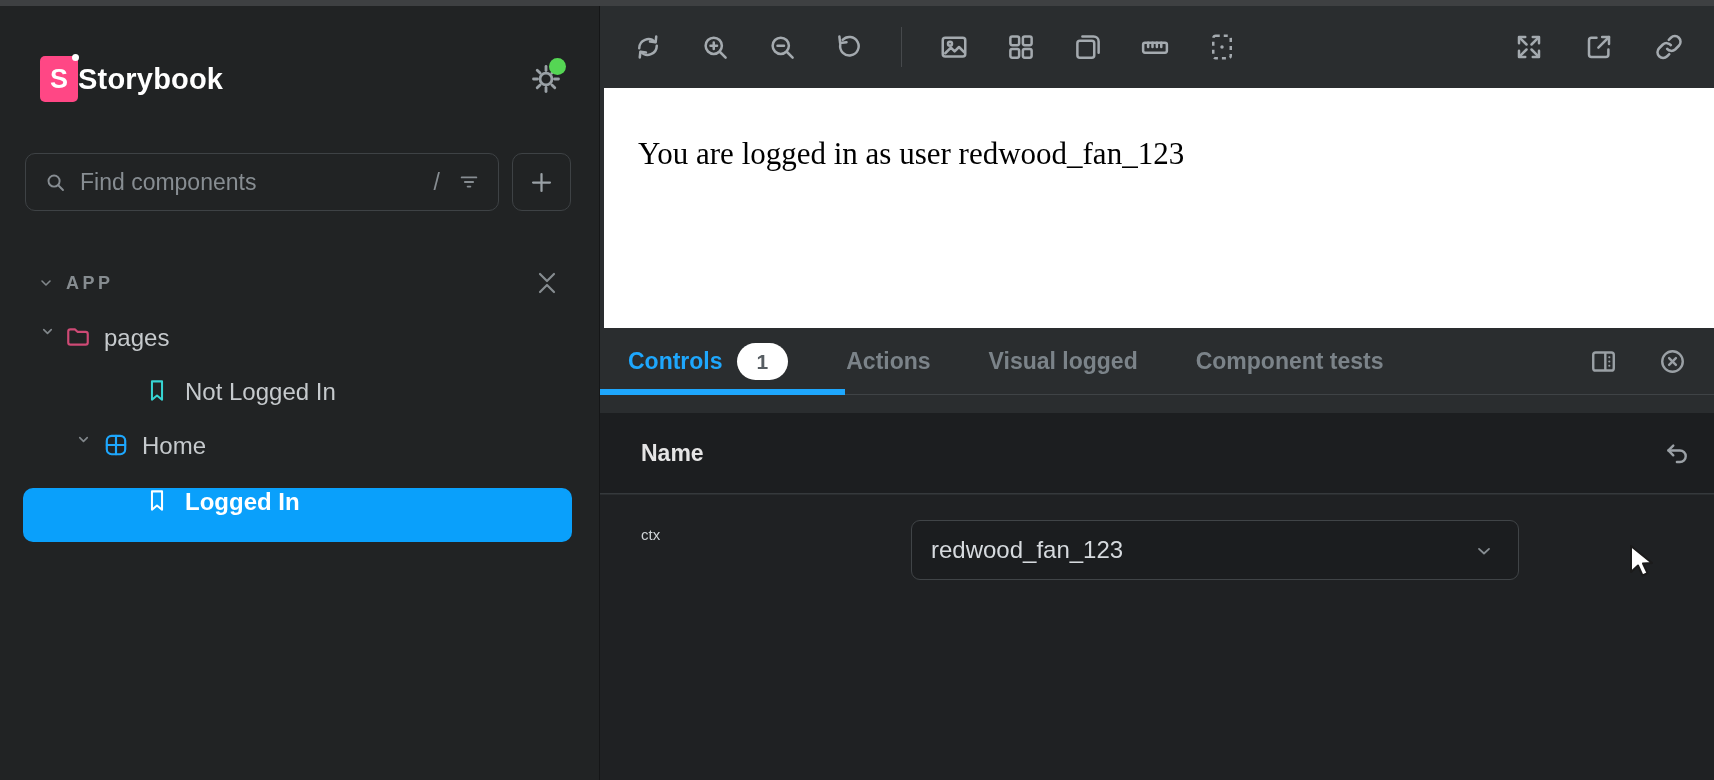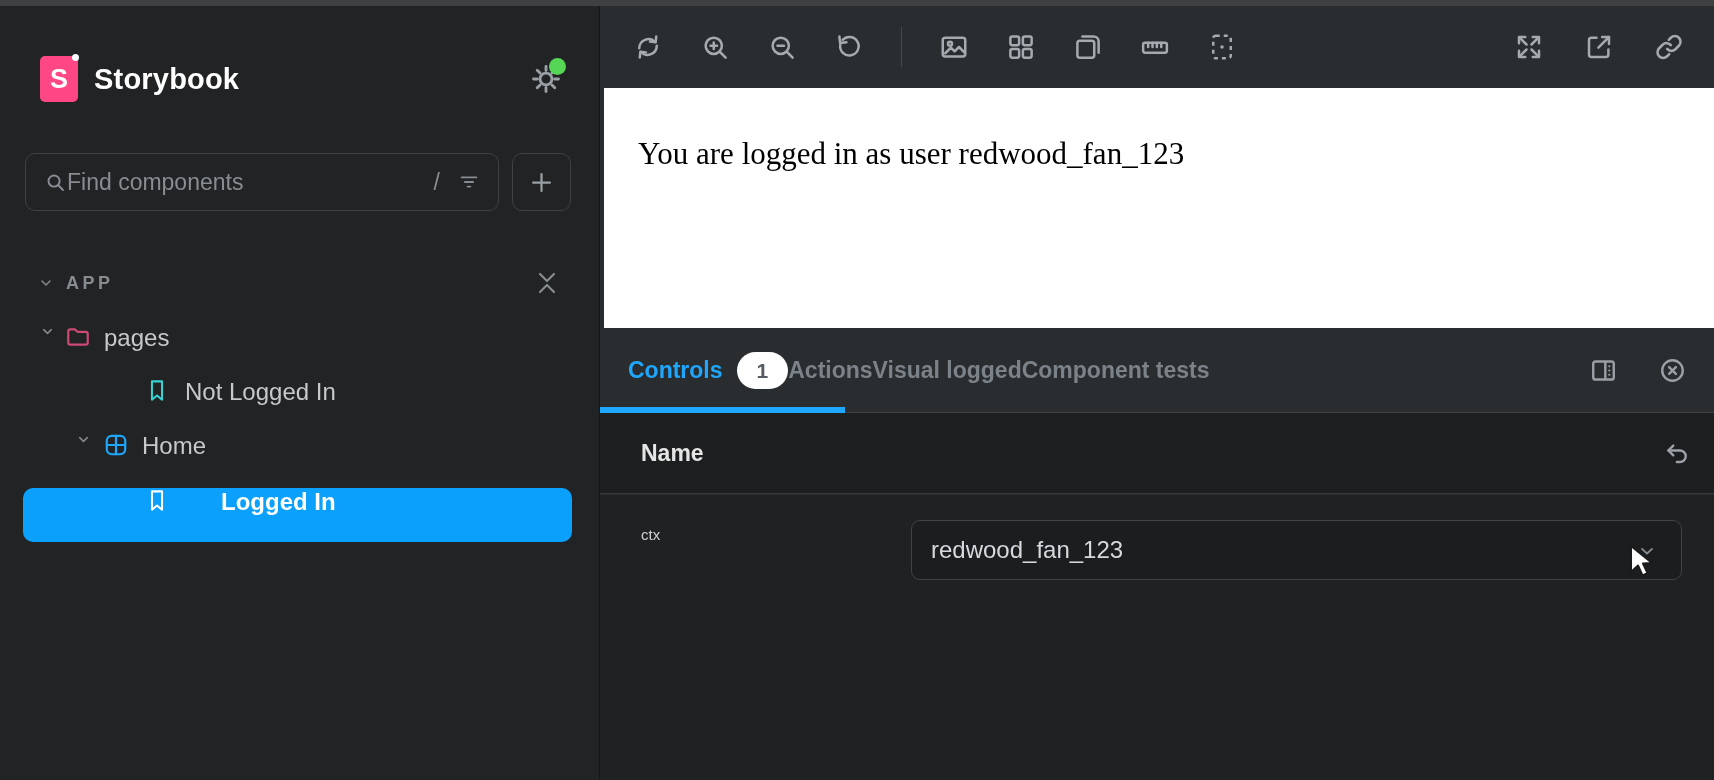--- a/index.html
+++ b/index.html
@@ -11,29 +11,29 @@
   .top-strip { position:absolute; top:0; left:0; width:1714px; height:6px; background:#3e4042; }
 
   
   .sidebar { position:absolute; top:6px; left:0; width:600px; height:774px; background:#212324; border-right:1px solid rgba(0,0,0,.35); }
 
   .brand-row { position:absolute; top:50px; left:40px; display:flex; align-items:center; }
   .logo { position:relative; width:38px; height:46px; background:#FF4785; border-radius:5px;
           display:flex; align-items:center; justify-content:center;
           color:#fff; font-size:27px; font-weight:800; }
   .logo-notch { position:absolute; top:-2px; right:-1px; width:7px; height:7px; background:#fff; border-radius:50%; }
-  .brand-title { margin-left:16px; color:#ffffff; font-size:29px; font-weight:800; letter-spacing:.2px; }
+  .brand-title { color:#ffffff; font-size:29px; font-weight:800; letter-spacing:.2px; }
 
   .gear-button { position:absolute; top:56px; right:36px; width:34px; height:34px; color:#9aa1a6; cursor:pointer; }
   .gear-dot { position:absolute; top:-4px; right:-3px; width:17px; height:17px; border-radius:50%; background:#55d654; }
 
   .search-box { position:absolute; top:147px; left:25px; width:474px; height:58px;
                 border:1.5px solid #3e4245; border-radius:10px;
                 display:flex; align-items:center; padding:0 18px; color:#878d92; }
-  .search-input { flex:1; border:none; outline:none; background:transparent;
+  .search-input { flex:1; margin-left:13px; border:none; outline:none; background:transparent;
                   font-family:inherit; font-size:23px; color:#cfd3d6; min-width:0; }
   .search-input::placeholder { color:#878d92; }
   .slash-hint { font-size:23px; color:#878d92; margin-right:18px; }
 
   .add-button { position:absolute; top:147px; left:512px; width:59px; height:58px;
                 border:1.5px solid #3e4245; border-radius:10px; background:transparent;
                 display:flex; align-items:center; justify-content:center; color:#9aa1a6; cursor:pointer; }
 
   .section-row { position:absolute; top:258px; left:38px; right:38px; height:38px; display:flex; align-items:center; color:#868c90; }
   .section-label { margin-left:12px; font-size:18px; font-weight:600; letter-spacing:3.5px; }
@@ -43,52 +43,52 @@
   .tree-row { height:54px; display:flex; align-items:flex-start; font-size:24px; color:#c6cacd; cursor:pointer; }
   .tree-chevron { color:#81878b; flex:none; }
   .row-pages { padding-left:40px; }
   .row-pages .tree-chevron { margin-right:10px; }
   .row-home { padding-left:76px; }
   .row-home .tree-chevron { margin-right:12px; }
   .row-story { padding-left:146px; }
   .tree-icon { flex:none; margin-right:13px; }
   .story-icon { flex:none; margin-right:17px; }
   .row-selected { height:54px; margin:2px 27px 0 23px; border-radius:10px; background:#0aa0fb;
-                  padding-left:123px; color:#ffffff; font-weight:700;gap:36px; }
+                  padding-left:123px; color:#ffffff; font-weight:700; }
 
   
   .main { position:absolute; top:6px; left:600px; width:1114px; height:774px; background:#2a2d2f; }
 
   .toolbar { height:82px; display:flex; align-items:center; padding:0 30px 0 33px; gap:37px; color:#a4aaaf; }
   .tool-button { width:30px; height:30px; flex:none; cursor:pointer; background:none; border:none; color:inherit; padding:0; }
   .toolbar-divider { width:1px; height:40px; background:#46494c; flex:none; }
   .toolbar-right { margin-left:auto; display:flex; gap:40px; }
 
   .canvas { position:absolute; top:82px; left:4px; right:0; height:240px; background:#ffffff; }
   .canvas-message { padding:48px 0 0 34px; font-family:"Liberation Serif", serif; font-size:31px; color:#000; }
 
-  .tabbar { position:absolute; top:322px; left:0; right:0; height:85px; background:#2a2d2f;
-            display:flex; align-items:center; padding-left:28px; }
+  .tabbar { position:absolute; top:322px; left:0; right:0; height:67px; background:#2a2d2f;
+            display:flex; align-items:center; padding-left:28px; gap:58px; }
   .tabbar::after { content:""; position:absolute; left:0; right:0; bottom:0; height:1px; background:#3f4346; }
   .tab { font-size:23px; font-weight:700; color:#7b8389; display:flex; align-items:center; cursor:pointer; white-space:nowrap; }
   .tab-active { color:#1ea7fd; }
   .tab-badge { margin-left:14px; background:#ffffff; color:#575d62; border-radius:999px;
                padding:6px 20px; font-size:21px; font-weight:700; line-height:1.2; }
   .tab-underline { position:absolute; left:0; bottom:0; width:245px; height:6px; background:#1ea7fd; z-index:1; }
   .tabbar-right { margin-left:auto; display:flex; gap:40px; padding-right:27px; color:#9aa0a5; }
   .panel-tool { width:29px; height:29px; flex:none; cursor:pointer; background:none; border:none; color:inherit; padding:0; }
 
   .addon-header { position:absolute; top:407px; left:0; right:0; height:81px; background:#1c1e20; border-bottom:1px solid #35393c; }
   .col-name { position:absolute; left:41px; top:0; line-height:81px; font-size:23px; font-weight:600; color:#e5e5e5; }
   .col-control { position:absolute; left:311px; top:0; line-height:81px; font-size:23px; font-weight:600; color:#c2c7ca; }
   .undo-button { position:absolute; right:22px; top:26px; width:29px; height:29px; color:#9ba1a6; cursor:pointer; background:none; border:none; padding:0; }
 
   .addon-body { position:absolute; top:489px; left:0; right:0; bottom:0; background:#1f2123; }
   .arg-name { position:absolute; left:41px; top:31px; font-size:15px; font-weight:400; color:#ced3d6; }
-  .arg-select { position:absolute; left:311px; top:25px; width:771px; height:60px;
+  .arg-select { position:absolute; left:311px; top:25px; width:608px; height:60px;
                 background:#1b1d1f; border:1.5px solid #404447; border-radius:9px;
                 display:flex; align-items:center; padding-left:19px; font-size:24px; color:#d6dade; cursor:pointer; }
   .select-chevron { position:absolute; right:24px; top:20px; color:#868d92; }
 
   .cursor { position:absolute; left:1028px; top:538px; pointer-events:none; z-index:10; }
 </style>
 </head>
 <body>
 
 <div class="top-strip"></div>

